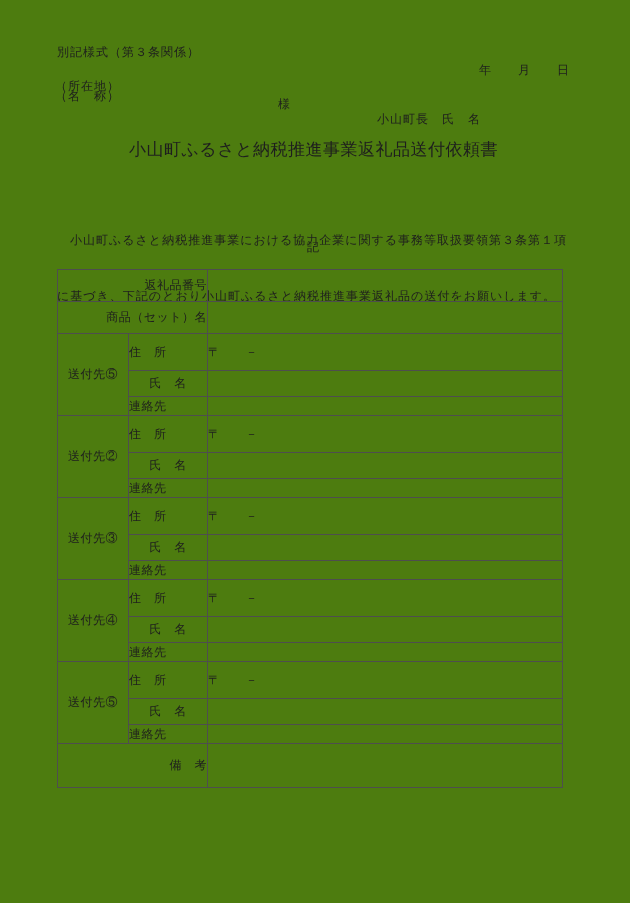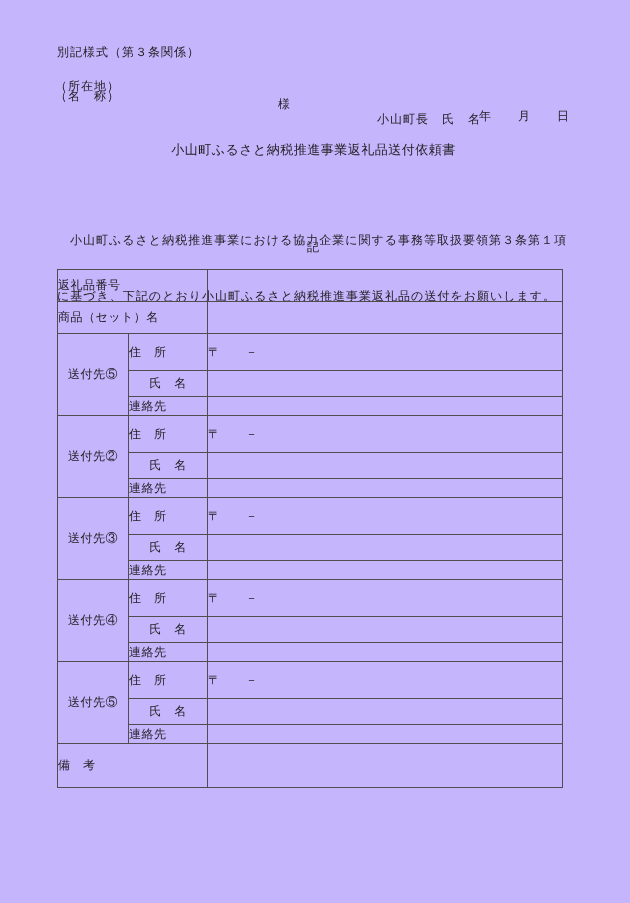--- a/index.html
+++ b/index.html
@@ -1,45 +1,45 @@
 <!DOCTYPE html>
 <html><head>
 <meta charset="utf-8">
 <style>
   html,body{margin:0;padding:0;background:#f4f4f4;}
   .page{
     position:relative;
     width:630px;height:903px;
-    background:#c4b5fd;
+    background:#4d7c0f;
     font-family:"Liberation Serif","DejaVu Serif",serif;
     color:#1e1e1e;
     overflow:hidden;
   }
   .abs{position:absolute;white-space:pre;}
   .t12{font-size:12px;letter-spacing:1px;line-height:15px;}
-  .title{font-size:13px;letter-spacing:0.5px;line-height:16px;}
+  .title{font-size:17px;letter-spacing:0.5px;line-height:16px;}
   .center{text-align:center;}
-  .right{text-align:right;margin-top:46px;}
+  .right{text-align:right;}
   .body-text{line-height:18.5px;letter-spacing:1px;font-size:12px;white-space:pre;}
 
   table.form{
     position:absolute;left:57px;top:269px;
     width:505px;
     border-collapse:collapse;
     table-layout:fixed;
     font-size:12px;letter-spacing:0.5px;
   }
   table.form td{
     border:1px solid #4e4e4e;
     padding:0;
     vertical-align:middle;
     overflow:hidden;
   }
   td.lb{border-bottom-color:#9b9b9b;}
-  td.head-label{text-align:left;}
+  td.head-label{text-align:right;}
   td.group-label{text-align:center;}
   td.sub-label{padding-left:6px;white-space:pre;}
   td.value{padding-left:6px;}
   td.addr-value{vertical-align:top;padding-top:3px;white-space:pre;}
   tr.r-head{height:32px;}
   tr.r-addr{height:37px;}
   tr.r-name{height:26px;text-align:center;}
   tr.r-contact{height:19px;}
   tr.r-remarks{height:44px;}
 </style>

